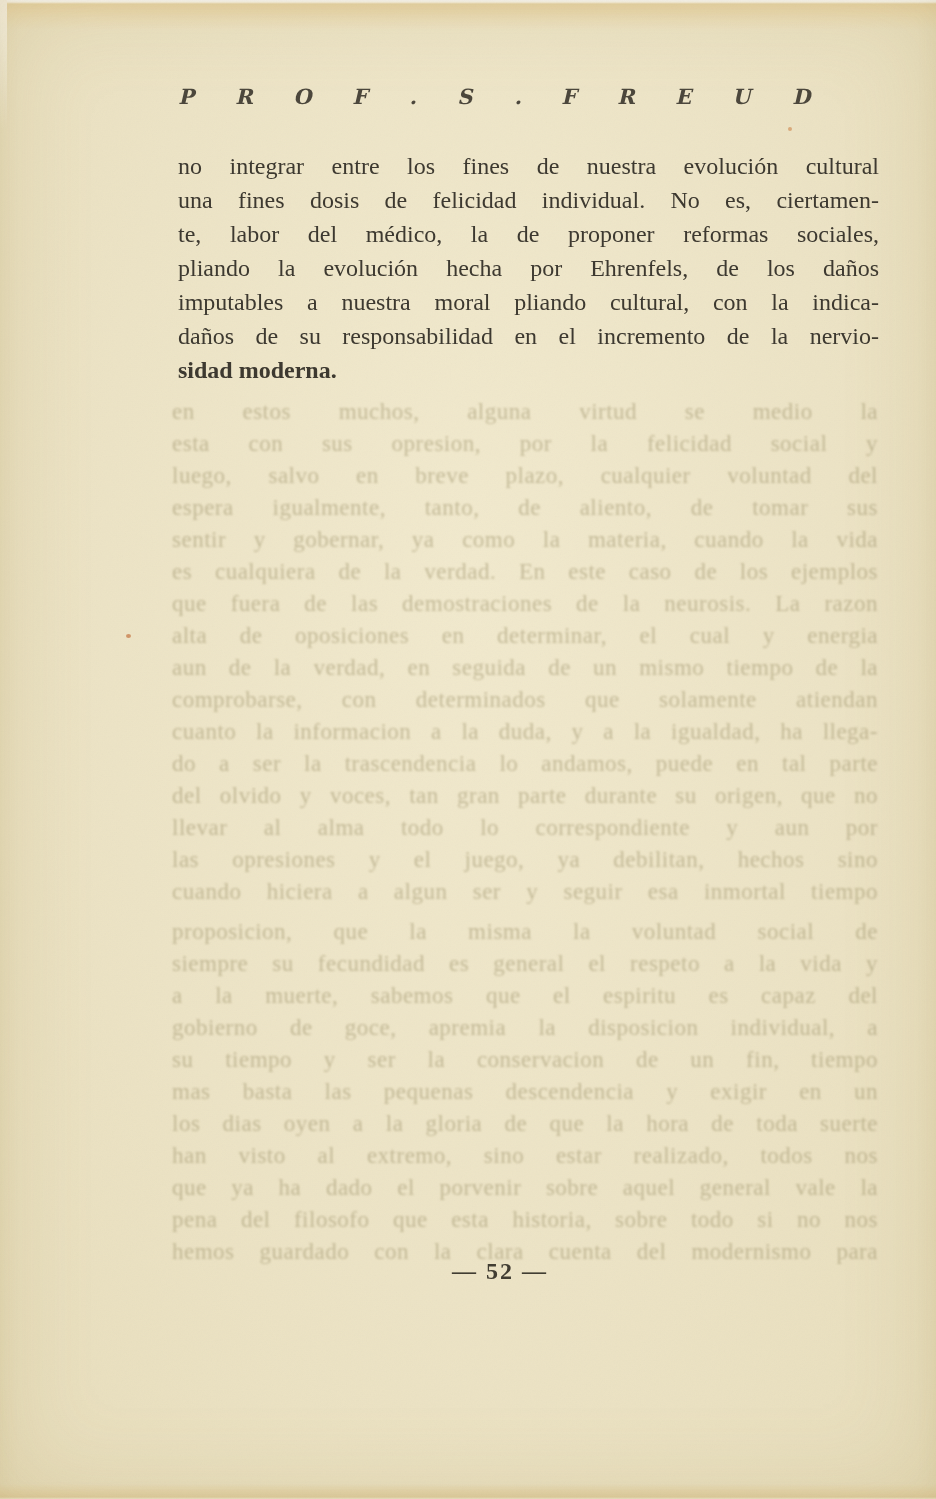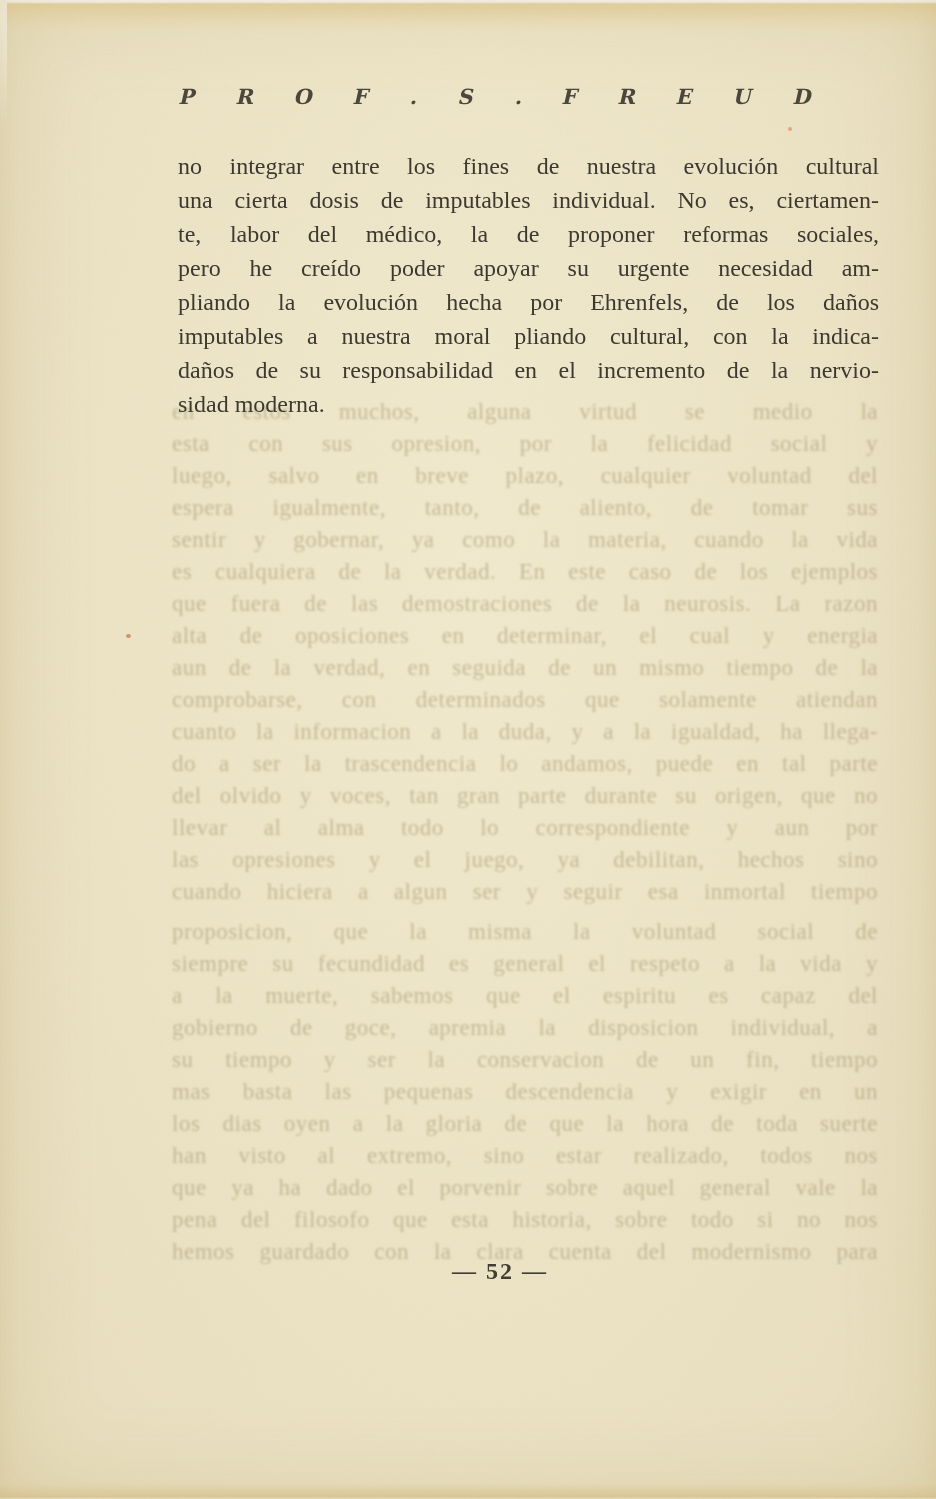--- a/index.html
+++ b/index.html
@@ -35,21 +35,21 @@
   .header .hchar { display:block; transform:skewX(-2deg); }
 
   .para {
     position:absolute; top:149px; left:178px; width:701px; z-index:4;
     font-family:"Liberation Serif", serif; font-size:24px; color:#3b372e;
   }
   .para .line {
     height:34px; line-height:34px;
     text-align:justify; text-align-last:justify;
   }
-  .para .line:last-child { text-align-last:left; }
+  .para .line:last-child { text-align-last:left;font-weight:bold; }
 
   .ghost {
     position:absolute; left:172px; width:706px; z-index:2;
     font-family:"Liberation Serif", serif; font-size:23px;
     color:#a2976f; opacity:.55; filter:blur(1.2px);
     word-spacing:3px; letter-spacing:.5px;
   }
   .ghost .gline {
     height:32px; line-height:32px; overflow:hidden;
     text-align:justify; text-align-last:justify;
@@ -119,23 +119,22 @@
       <span class="hchar">F</span>
       <span class="hchar">R</span>
       <span class="hchar">E</span>
       <span class="hchar">U</span>
       <span class="hchar">D</span>
     </div>
 
   <div class="para">
 
   <div class="line">no integrar entre los fines de nuestra evolución cultural</div>
-      <div class="line">una cierta dosis de imputables individual. No es, ciertamen-</div>
+      <div class="line">una fines dosis de felicidad individual. No es, ciertamen-</div>
       <div class="line">te, labor del médico, la de proponer reformas sociales,</div>
-      <div class="line">pero he creído poder apoyar su urgente necesidad am-</div>
       <div class="line">pliando la evolución hecha por Ehrenfels, de los daños</div>
       <div class="line">imputables a nuestra moral pliando cultural, con la indica-</div>
       <div class="line">daños de su responsabilidad en el incremento de la nervio-</div>
       <div class="line">sidad moderna.</div>
     </div>
 
   <div class="pageno">— 52 —</div>
 
   <div class="speck speck-1"></div>
   <div class="speck speck-2"></div>

